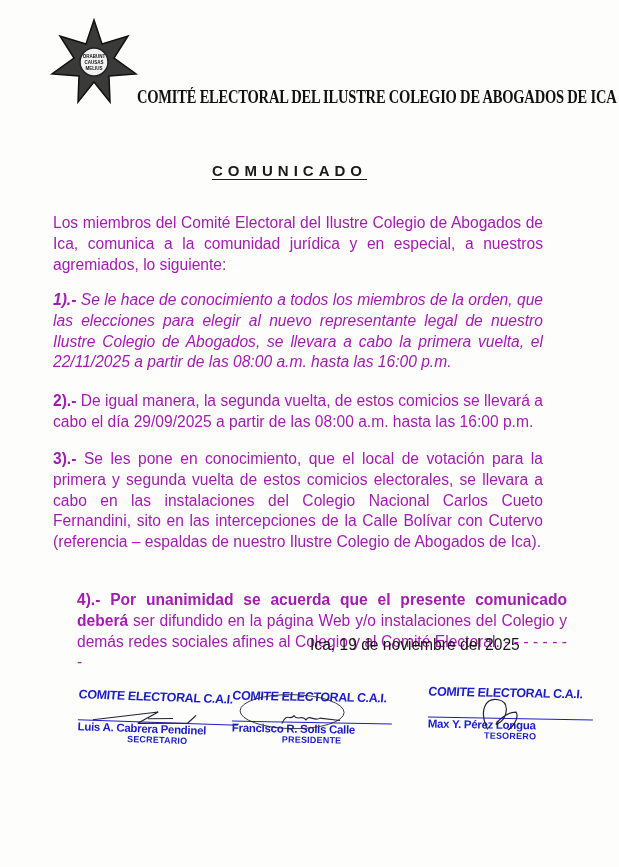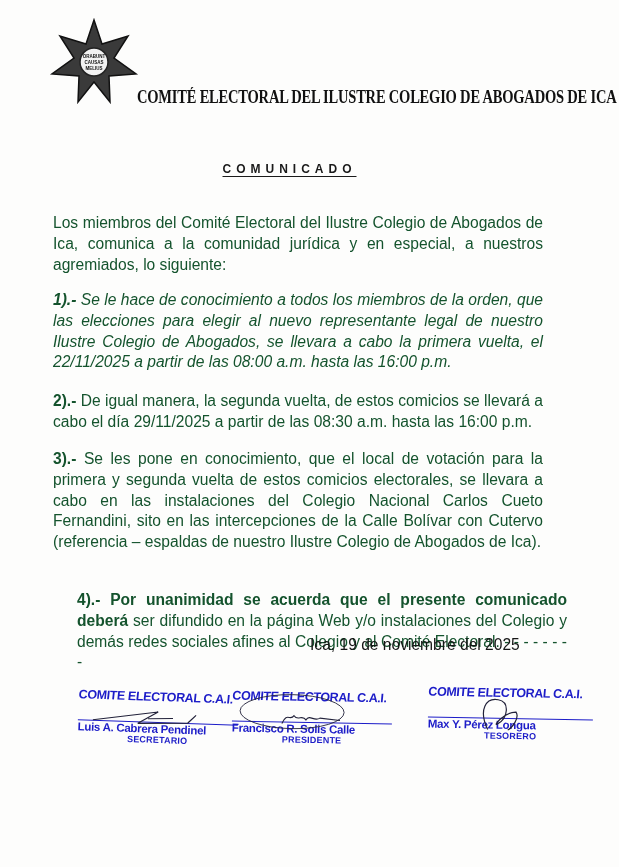--- a/index.html
+++ b/index.html
@@ -3,24 +3,24 @@
 <meta charset="utf-8">
 <style>
   html, body { margin:0; padding:0; }
   body { width:619px; height:867px; background:#fdfdfc; position:relative; overflow:hidden;
          font-family:"Liberation Sans", sans-serif; color:#1a1a1a; }
   .logo { position:absolute; left:48px; top:18px; width:92px; height:86px; }
   .header-title { position:absolute; left:137px; top:87px; width:410px; font-family:"Liberation Serif", serif;
          font-weight:bold; font-size:14.5px; letter-spacing:-0.2px; color:#111; white-space:nowrap;
          transform:scaleY(1.25); transform-origin:left top; }
   .doc-heading { position:absolute; left:0; width:579px; top:162px; text-align:center; font-weight:bold;
-         font-size:12px; letter-spacing:5px; }
+         font-size:15px; letter-spacing:5px; }
   .doc-heading span { text-decoration:underline; text-underline-offset:3px; }
   .para { position:absolute; left:53px; width:490px; font-size:15.6px; line-height:20.8px;
-          text-align:justify; color:#14532d; }
+          text-align:justify; color:#a21caf; }
   .para b { font-weight:bold; }
   .p-intro { top:213px; }
   .p1 { top:290px;font-style:italic; }
   .p2 { top:391px; }
   .p3 { top:449px; }
   .p4 { top:590px;margin-left:24px; }
   .p4 .bold-part { font-weight:bold; }
   .place-date { position:absolute; left:310px; top:636px; font-size:15.6px; color:#161616; }
   .stamp { position:absolute; color:#1d1dc8; font-family:"Liberation Sans", sans-serif; font-weight:bold; }
   .stamp .s-head { font-size:12.5px; letter-spacing:-0.4px; white-space:nowrap; transform:skewX(-4deg); }
@@ -51,21 +51,21 @@
   <span>COMUNICADO</span>
 </div>
 
 <div class="para p-intro">Los miembros del Comité Electoral del Ilustre Colegio de Abogados de Ica, comunica a la comunidad jurídica y en especial, a nuestros agremiados, lo siguiente:</div>
 
 <div class="para p1">
   <b>1).-</b><span> Se le hace de conocimiento a todos los miembros de la orden, que las elecciones para elegir al nuevo representante legal de nuestro Ilustre Colegio de Abogados, se llevara a cabo la primera vuelta, el 22/11/2025 a partir de las 08:00 a.m. hasta las 16:00 p.m.</span>
 </div>
 
 <div class="para p2">
-  <b>2).-</b><span> De igual manera, la segunda vuelta, de estos comicios se llevará a cabo el día 29/11/2025 a partir de las 08:30 a.m. hasta las 16:00 p.m.</span>
+  <b>2).-</b><span> De igual manera, la segunda vuelta, de estos comicios se llevará a cabo el día 29/09/2025 a partir de las 08:00 a.m. hasta las 16:00 p.m.</span>
 </div>
 
 <div class="para p3">
   <b>3).-</b><span> Se les pone en conocimiento, que el local de votación para la primera y segunda vuelta de estos comicios electorales, se llevara a cabo en las instalaciones del Colegio Nacional Carlos Cueto Fernandini, sito en las intercepciones de la Calle Bolívar con Cutervo (referencia – espaldas de nuestro Ilustre Colegio de Abogados de Ica).</span>
 </div>
 
 <div class="para p4">
   <b>4).-</b><span class="bold-part"> Por unanimidad se acuerda que el presente comunicado deberá</span><span> ser difundido en la página Web y/o instalaciones del Colegio y demás redes sociales afines al Colegio y al Comité Electoral. - - - - - - - -</span>
 </div>
 

